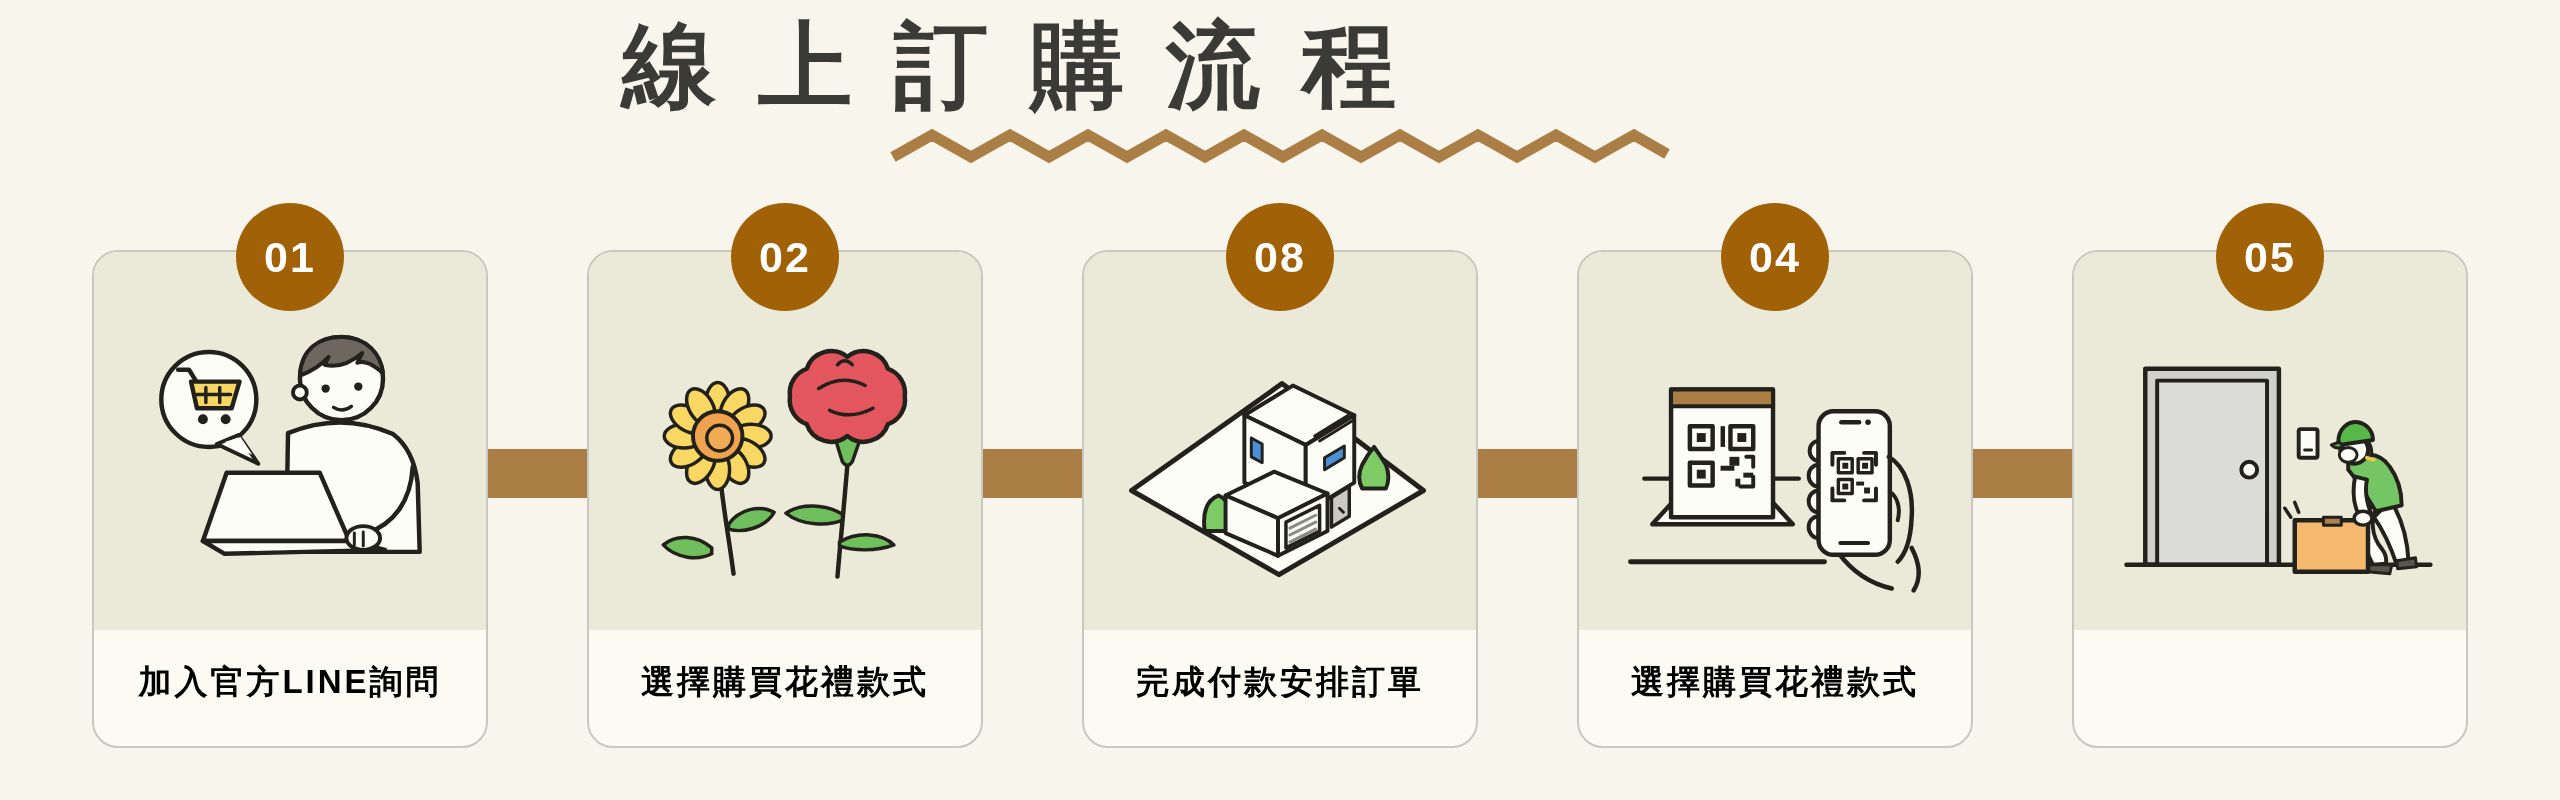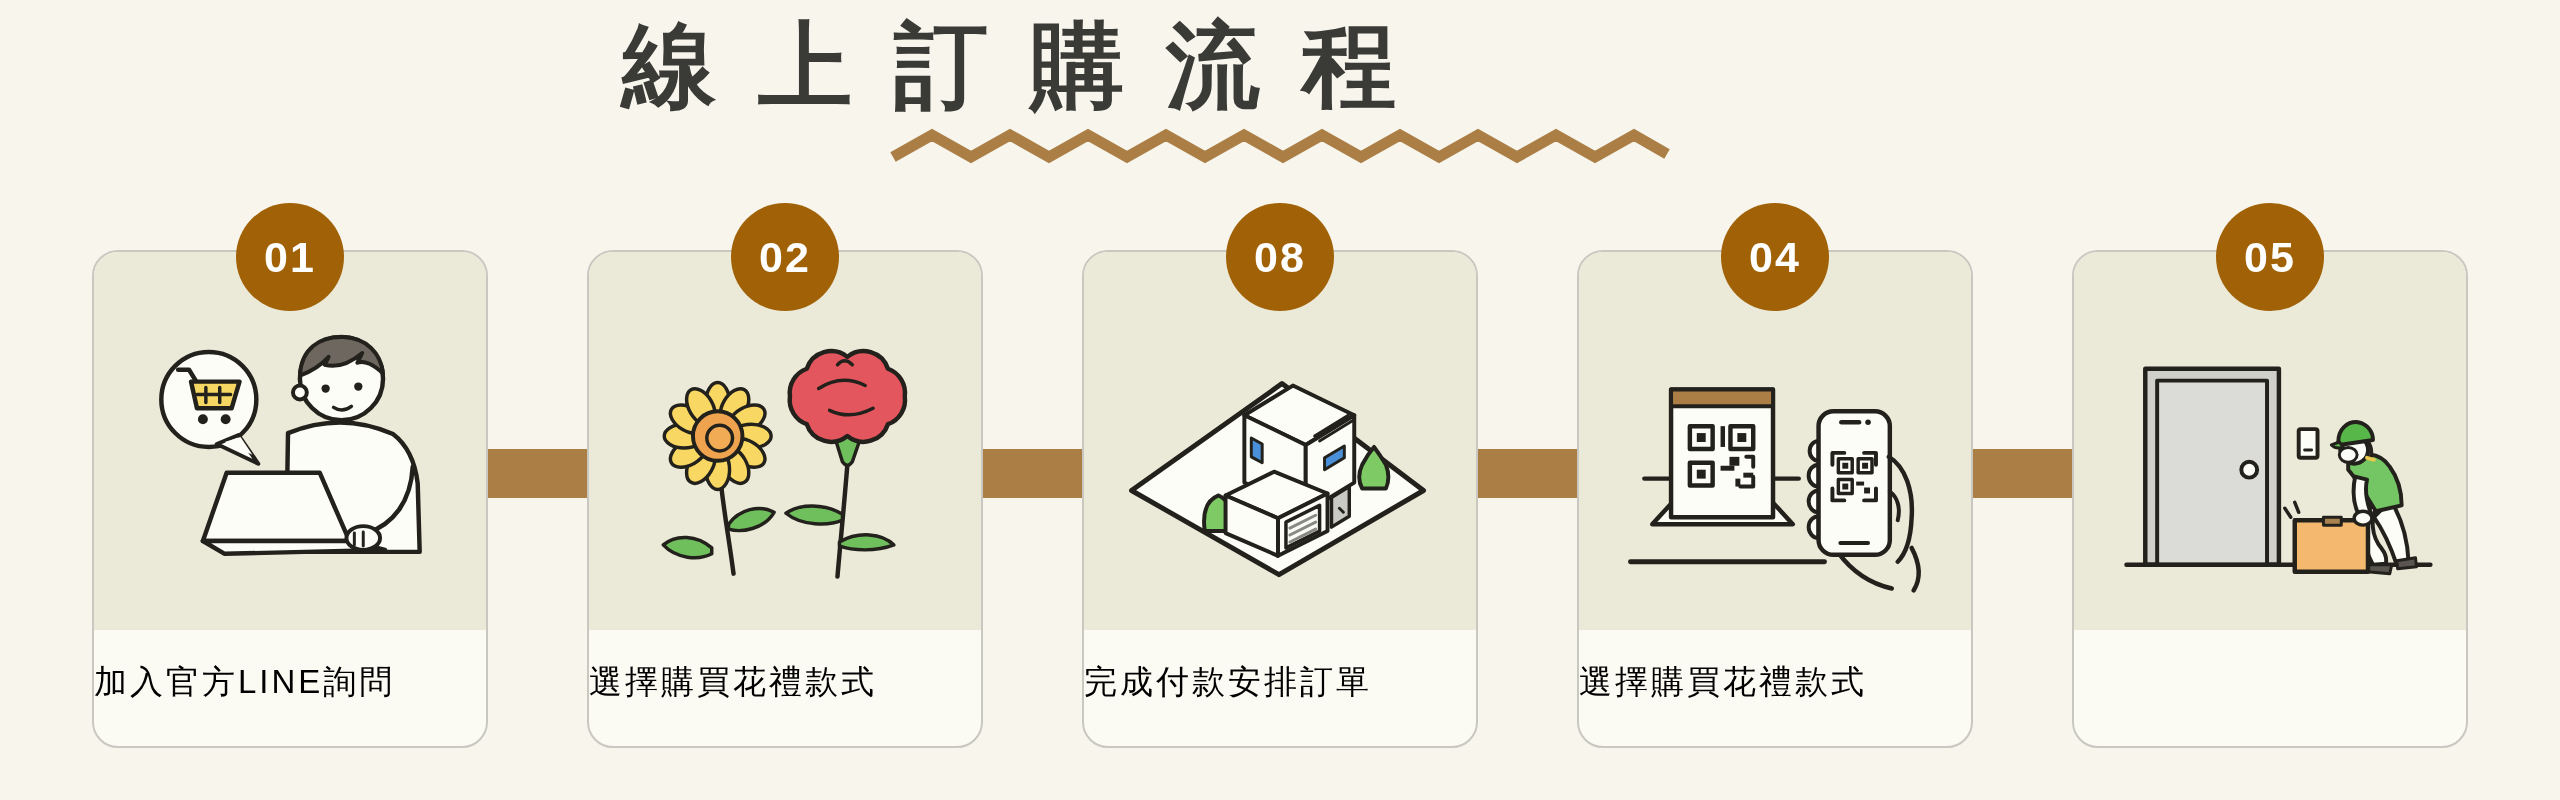--- a/index.html
+++ b/index.html
@@ -21,23 +21,23 @@
     background:#fbfaf3;border:2px solid #c8c7c0;border-radius:26px;
     box-sizing:border-box;z-index:2;
   }
   .card .illus{
     position:absolute;left:0;top:0;width:392px;height:378px;
     background:#ebe9d8;border-radius:24px 24px 0 0;overflow:hidden;
   }
   .card .illus svg{display:block;width:392px;height:378px;}
   .card .caption{
     position:absolute;left:0;bottom:0;width:392px;height:128px;
-    display:flex;align-items:center;justify-content:flex-start;
+    display:flex;align-items:center;justify-content:center;
     font-size:33px;letter-spacing:3px;color:#29292
-6;font-weight:400;
+6;font-weight:700;
   }
   .badge{
     position:absolute;top:-49px;left:50%;margin-left:-54px;
     width:108px;height:108px;border-radius:50%;
     background:#a16207;color:#ffffff;
     display:flex;align-items:center;justify-content:center;
     font-size:43px;font-weight:700;letter-spacing:2px;z-index:3;
   }
   .card1{left:92px;}  .card2{left:587px;}  .card3{left:1082px;}
   .card4{left:1577px;} .card5{left:2072px;}

